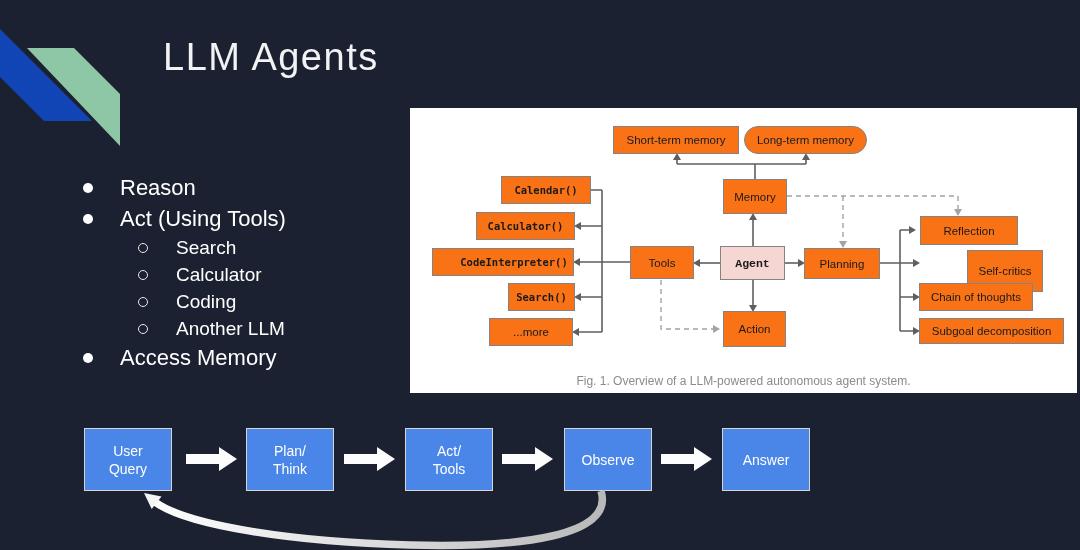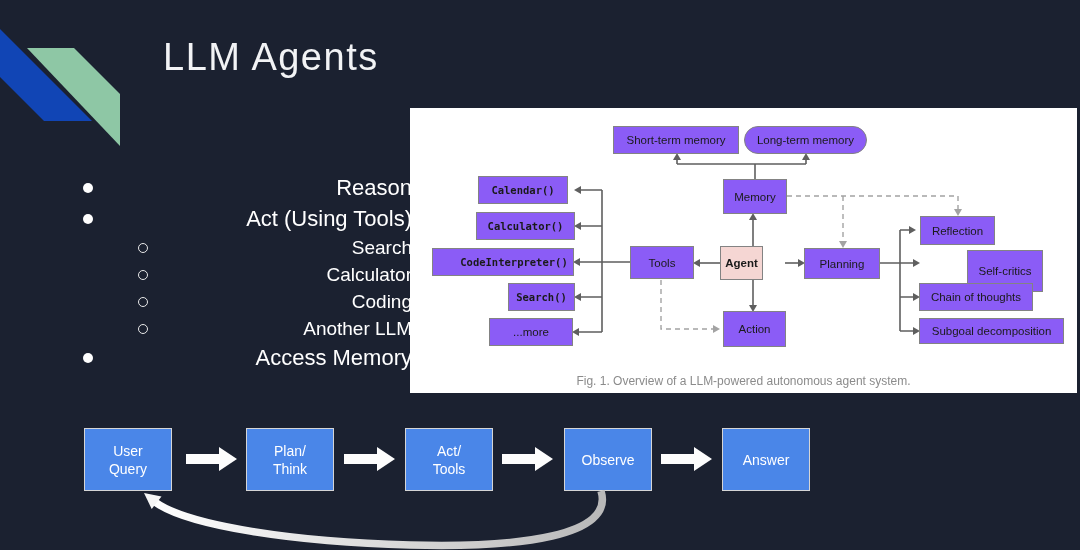--- a/index.html
+++ b/index.html
@@ -8,33 +8,33 @@
   .slide{position:relative;width:1080px;height:550px;background:#1b2130;}
 
   
   .deco{position:absolute;left:0;top:0;}
 
   
   .title{position:absolute;left:163px;top:36px;font-size:38px;font-weight:400;
          color:#f2f3f5;letter-spacing:1.5px;}
 
   
-  .bullets{position:absolute;left:72px;top:172px;width:340px;list-style:none;margin:0;padding:0;text-align:right;}
+  .bullets{position:absolute;left:72px;top:172px;width:340px;list-style:none;margin:0;padding:0;}
   .bullets li{position:relative;color:#ffffff;}
   .bullets li.l1{padding-left:48px;font-size:22px;line-height:31px;}
   .bullets li.l2{padding-left:104px;font-size:19px;line-height:27px;}
   .b-glyph{position:absolute;top:50%;transform:translateY(-50%);display:block;}
   li.l1 .b-glyph{left:11px;width:10px;height:10px;border-radius:50%;background:#ffffff;}
   li.l2 .b-glyph{left:66px;width:8px;height:8px;border-radius:50%;border:1.5px solid #e8e8e8;background:transparent;}
 
   
   .panel{position:absolute;left:410px;top:108px;width:667px;height:285px;background:#ffffff;}
   .panel svg.connectors{position:absolute;left:0;top:0;}
   .fbox{position:absolute;display:flex;align-items:center;justify-content:center;
-        background:#8b5cf6;border:1.5px solid #838383;box-sizing:border-box;
+        background:#f97316;border:1.5px solid #838383;box-sizing:border-box;
         font-size:11.5px;color:#1a1a1a;white-space:nowrap;}
   .fbox.mono{font-family:"DejaVu Sans Mono",monospace;font-weight:bold;font-size:10.5px;}
   .fbox.agent{background:#f5d6d3;font-weight:bold;}
   .caption{position:absolute;left:0;top:266px;width:667px;text-align:center;
            font-size:12px;color:#8b8b8b;}
 
   
   .step{position:absolute;top:428px;width:88px;height:63px;background:#4a86e8;
         border:1.5px solid #d5d5d5;box-sizing:border-box;display:flex;align-items:center;
         justify-content:center;text-align:center;color:#ffffff;font-size:14px;
@@ -115,30 +115,30 @@
       <g fill="#a3a3a3">
         <polygon points="429,133 437,133 433,140"></polygon>
         <polygon points="544,101 552,101 548,108"></polygon>
         <polygon points="303,217 303,225 310,221"></polygon>
       </g>
     </svg>
 
     <div class="fbox" style="left:203px;top:18px;width:126px;height:28px;">Short-term memory</div>
     <div class="fbox" style="left:334px;top:18px;width:123px;height:28px;border-radius:14px;">Long-term memory</div>
     <div class="fbox" style="left:313px;top:71px;width:64px;height:35px;">Memory</div>
-    <div class="fbox mono" style="left:68px;top:68px;width:90px;height:28px;">Calendar()</div>
+    <div class="fbox mono" style="left:91px;top:68px;width:90px;height:28px;">Calendar()</div>
     <div class="fbox mono" style="left:66px;top:104px;width:99px;height:28px;">Calculator()</div>
     <div class="fbox mono" style="left:22px;top:140px;width:142px;height:28px;padding-left:22px;">CodeInterpreter()</div>
     <div class="fbox mono" style="left:98px;top:175px;width:67px;height:28px;">Search()</div>
     <div class="fbox" style="left:79px;top:210px;width:84px;height:28px;">...more</div>
     <div class="fbox" style="left:220px;top:138px;width:64px;height:33px;">Tools</div>
-    <div class="fbox agent" style="left:310px;top:138px;width:43px;height:34px;">Agent</div>
+    <div class="fbox agent" style="left:310px;top:138px;width:65px;height:34px;font-family:Liberation Mono, monospace;">Agent</div>
     <div class="fbox" style="left:394px;top:140px;width:76px;height:31px;">Planning</div>
     <div class="fbox" style="left:313px;top:203px;width:63px;height:36px;">Action</div>
-    <div class="fbox" style="left:510px;top:108px;width:75px;height:29px;">Reflection</div>
+    <div class="fbox" style="left:510px;top:108px;width:98px;height:29px;">Reflection</div>
     <div class="fbox" style="left:509px;top:142px;width:76px;height:42px;margin-left:48px;">Self-critics</div>
     <div class="fbox" style="left:509px;top:175px;width:114px;height:28px;">Chain of thoughts</div>
     <div class="fbox" style="left:509px;top:210px;width:145px;height:26px;">Subgoal decomposition</div>
 
     <div class="caption">Fig. 1. Overview of a LLM-powered autonomous agent system.</div>
   </div>
 
   <div class="step" style="left:84px;">User
 Query</div>
   <div class="step" style="left:246px;">Plan/

